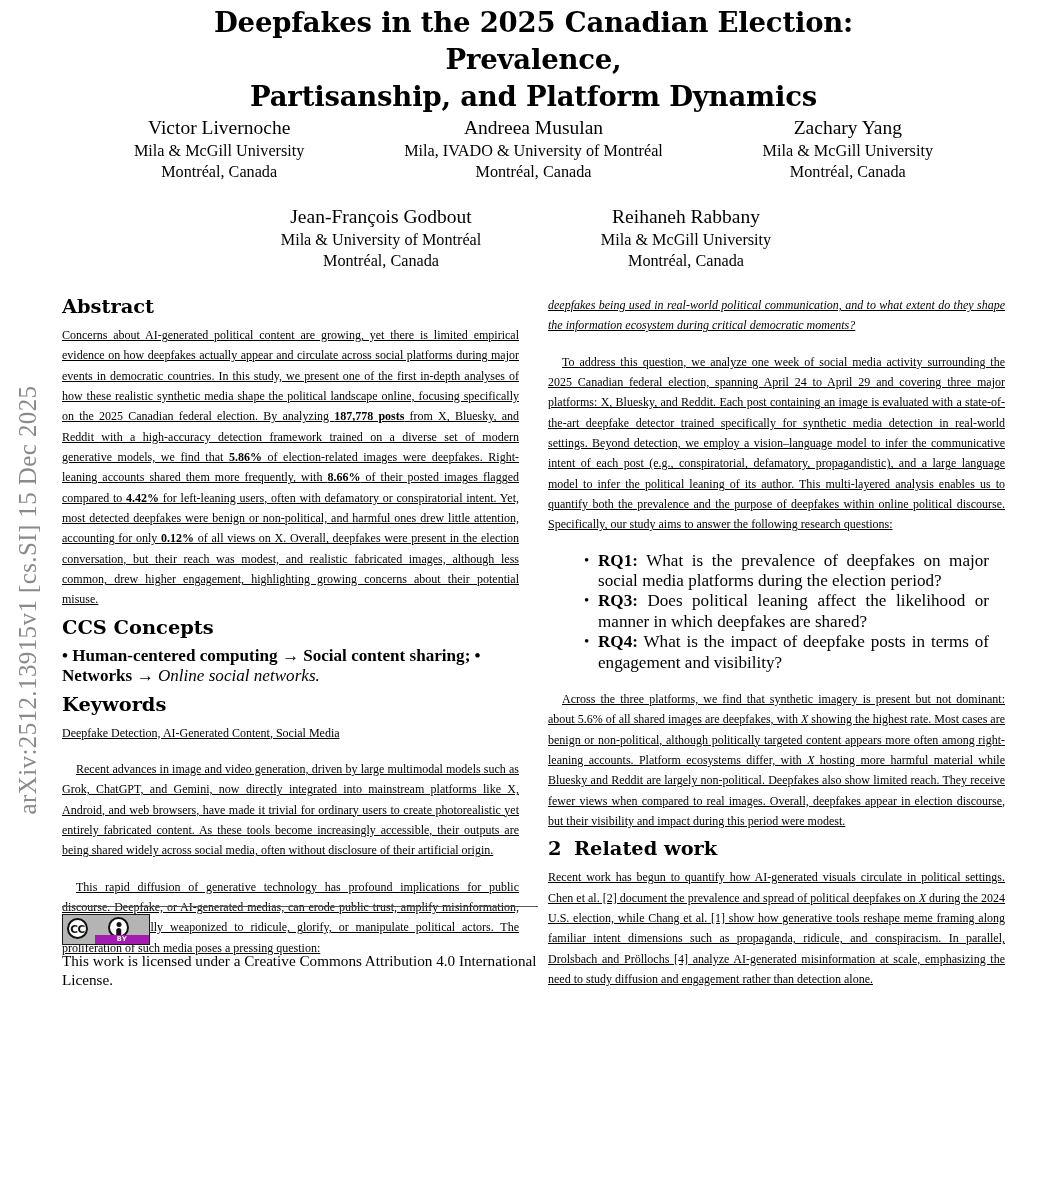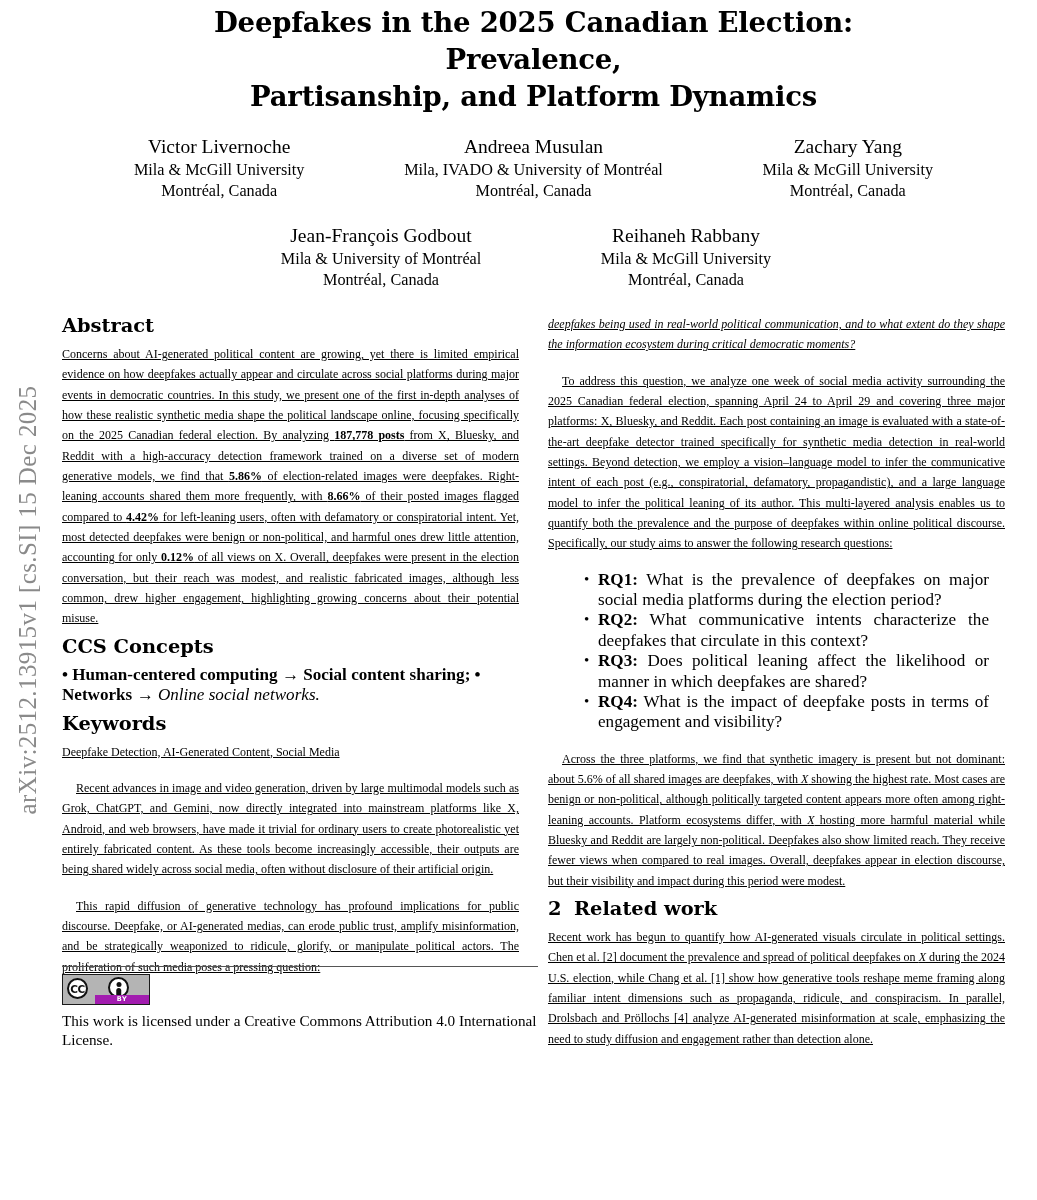--- a/index.html
+++ b/index.html
@@ -55,21 +55,20 @@
     letter-spacing: -0.2px;
     margin: -4px 60px 0 60px;
     padding-top: 0px;
   }
   .title .ln { display: block; }
 
   
   .authors-row {
     display: flex;
     justify-content: center;
-    margin-top: 19px;
   }
   .authors-row.row1 > .author { width: 318px; }
   .authors-row.row2 { margin-top: 21px; }
   .authors-row.row2 > .author { width: 305px; }
   .author { text-align: center; }
   .author .name {
     font-size: 19.5px;
     line-height: 25px;
     margin-bottom: 1px;
   }
@@ -292,21 +291,20 @@
 
     </div>
 
     <div class="col col-right">
 
       <p class="body"><i>deepfakes being used in real-world political communication, and to what extent do they shape the information ecosystem during critical democratic moments?</i></p>
       <p class="body" style="text-indent: 14px;">To address this question, we analyze one week of social media activity surrounding the 2025 Canadian federal election, spanning April 24 to April 29 and covering three major platforms: X, Bluesky, and Reddit. Each post containing an image is evaluated with a state-of-the-art deepfake detector trained specifically for synthetic media detection in real-world settings. Beyond detection, we employ a vision–language model to infer the communicative intent of each post (e.g., conspiratorial, defamatory, propagandistic), and a large language model to infer the political leaning of its author. This multi-layered analysis enables us to quantify both the prevalence and the purpose of deepfakes within online political discourse. Specifically, our study aims to answer the following research questions:</p>
 
       <ul class="rq">
         <li><b>RQ1:</b><span> What is the prevalence of deepfakes on major social media platforms during the election period?</span></li>
-        <li><b>RQ2:</b><span> What communicative intents characterize the deepfakes that circulate in this context?</span></li>
         <li><b>RQ3:</b><span> Does political leaning affect the likelihood or manner in which deepfakes are shared?</span></li>
         <li><b>RQ4:</b><span> What is the impact of deepfake posts in terms of engagement and visibility?</span></li>
       </ul>
 
       <p class="body" style="text-indent: 14px;"><span>Across the three platforms, we find that synthetic imagery is present but not dominant: about 5.6% of all shared images are deepfakes, with </span><i>X</i><span> showing the highest rate. Most cases are benign or non-political, although politically targeted content appears more often among right-leaning accounts. Platform ecosystems differ, with </span><i>X</i><span> hosting more harmful material while Bluesky and Reddit are largely non-political. Deepfakes also show limited reach. They receive fewer views when compared to real images. Overall, deepfakes appear in election discourse, but their visibility and impact during this period were modest.</span></p>
 
       <h2 class="sec spaced">
         <span class="num">2</span><span>Related work</span>
       </h2>
       <p class="body nohang"><span>Recent work has begun to quantify how AI-generated visuals circulate in political settings. Chen et al. [2] document the prevalence and spread of political deepfakes on </span><i>X</i><span> during the 2024 U.S. election, while Chang et al. [1] show how generative tools reshape meme framing along familiar intent dimensions such as propaganda, ridicule, and conspiracism. In parallel, Drolsbach and Pröllochs [4] analyze AI-generated misinformation at scale, emphasizing the need to study diffusion and engagement rather than detection alone.</span></p>

